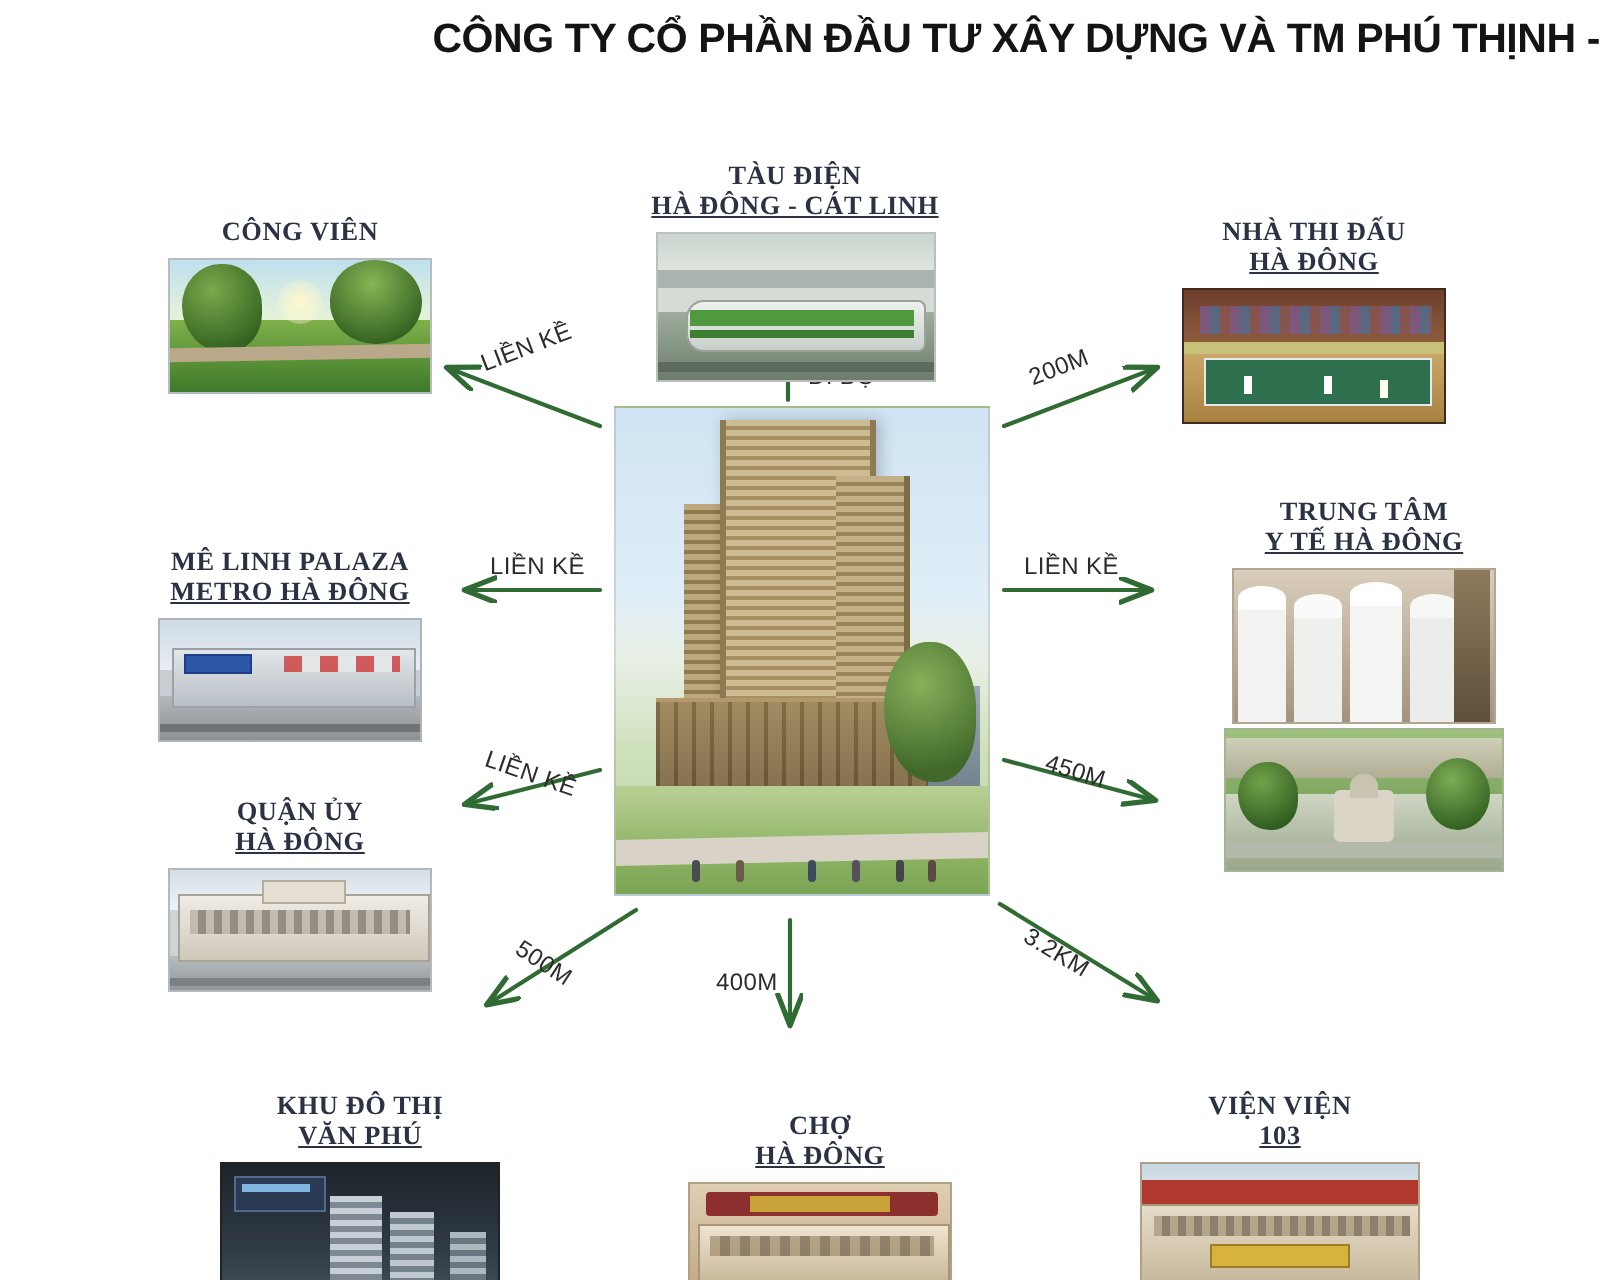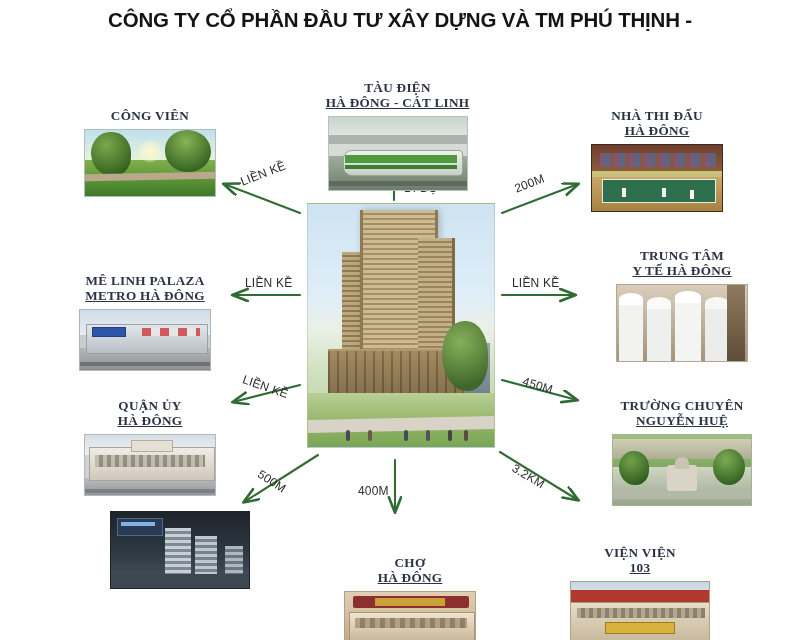--- a/index.html
+++ b/index.html
@@ -8,21 +8,21 @@
     background:#ffffff;
     font-family:"Liberation Serif", serif;
     overflow:hidden;
     position:relative;
   }
   #stage{position:relative;width:800px;height:640px;}
 
   
   .title{
     position:absolute;left:0;top:8px;width:800px;
-    text-align:center;
+    text-align:right;
     font-family:"Liberation Sans", sans-serif;
     font-weight:bold;
     font-size:20.5px;
     letter-spacing:-0.2px;
     color:#141414;
     white-space:nowrap;
   }
 
   
   .node{position:absolute;}
@@ -263,37 +263,37 @@
       <div style="position:absolute;left:0;top:0;width:100%;height:34%;background:linear-gradient(#d6dee6,#eef2f5);"></div>
       <div style="position:absolute;left:0;bottom:0;width:100%;height:28%;background:linear-gradient(#b9bdbf,#90969a);"></div>
       <div style="position:absolute;left:4px;top:12px;width:124px;height:32px;background:linear-gradient(#f0ece4,#cfc8bb);border:1px solid #a9a296;"></div>
       <div style="position:absolute;left:46px;top:5px;width:40px;height:10px;background:#e6e0d4;border:1px solid #b3ac9f;"></div>
       <div style="position:absolute;left:10px;top:20px;width:110px;height:12px;background:repeating-linear-gradient(to right,#b9b2a4 0 4px,#7e7a70 4px 8px);opacity:.8;"></div>
       <div style="position:absolute;left:0;bottom:2px;width:100%;height:4px;background:#7c8084;"></div>
     </div>
   </div>
 
   <div class="node" style="left:592px;top:358px;width:180px;">
-    <div class="caption">
-      <span>TRƯỜNG CHUYÊN</span>
-      <span class="l2">NGUYỄN HUỆ</span>
-    </div>
     <div class="photo" style="width:140px;height:72px;background:#b9cfa2;">
       <div style="position:absolute;left:0;top:0;width:100%;height:48%;background:linear-gradient(#9fc17f,#7fa862);"></div>
       <div style="position:absolute;left:0;bottom:0;width:100%;height:54%;background:linear-gradient(#cfd6c4,#9aa68c);"></div>
       <div style="position:absolute;left:0;top:4px;width:100%;height:20px;background:linear-gradient(#d8d2c2,#b6ae9c);opacity:.85;"></div>
       <div style="position:absolute;left:6px;top:16px;width:30px;height:34px;border-radius:50% 50% 45% 55%;background:radial-gradient(circle at 40% 30%,#72a14b,#2e5c1f 80%);"></div>
       <div style="position:absolute;right:6px;top:14px;width:32px;height:36px;border-radius:50%;background:radial-gradient(circle at 40% 30%,#7cab54,#2f5e20 82%);"></div>
       <div style="position:absolute;left:54px;top:30px;width:30px;height:26px;background:#d9d4c6;border-radius:3px;"></div>
       <div style="position:absolute;left:62px;top:22px;width:14px;height:12px;background:#c9c3b2;border-radius:50% 50% 0 0;"></div>
       <div style="position:absolute;left:0;bottom:6px;width:100%;height:8px;background:#b3b9a8;"></div>
     </div>
   </div>
 
   <div class="node" style="left:95px;top:505px;width:170px;">
+    <div class="caption">
+      <span>KHU ĐÔ THỊ</span>
+      <span class="l2">VĂN PHÚ</span>
+    </div>
     <div class="photo" style="width:140px;height:78px;background:#23282e;">
       <div style="position:absolute;left:0;top:0;width:100%;height:100%;background:linear-gradient(#1e232a,#2e3a44 55%,#4a5560);"></div>
       <div style="position:absolute;left:6px;top:6px;width:44px;height:16px;background:#2a3a52;border:1px solid #4e6a8c;"></div>
       <div style="position:absolute;left:10px;top:10px;width:34px;height:4px;background:#7fb5e0;"></div>
       <div style="position:absolute;left:54px;top:16px;width:26px;height:58px;background:repeating-linear-gradient(to bottom,#c8cfd6 0 3px,#7d8a96 3px 6px);"></div>
       <div style="position:absolute;left:84px;top:24px;width:22px;height:50px;background:repeating-linear-gradient(to bottom,#bfc7cf 0 3px,#76828e 3px 6px);"></div>
       <div style="position:absolute;right:6px;top:34px;width:18px;height:40px;background:repeating-linear-gradient(to bottom,#aeb6be 0 3px,#6b7680 3px 6px);"></div>
       <div style="position:absolute;left:0;bottom:0;width:100%;height:14px;background:#3c4752;"></div>
     </div>
   </div>

